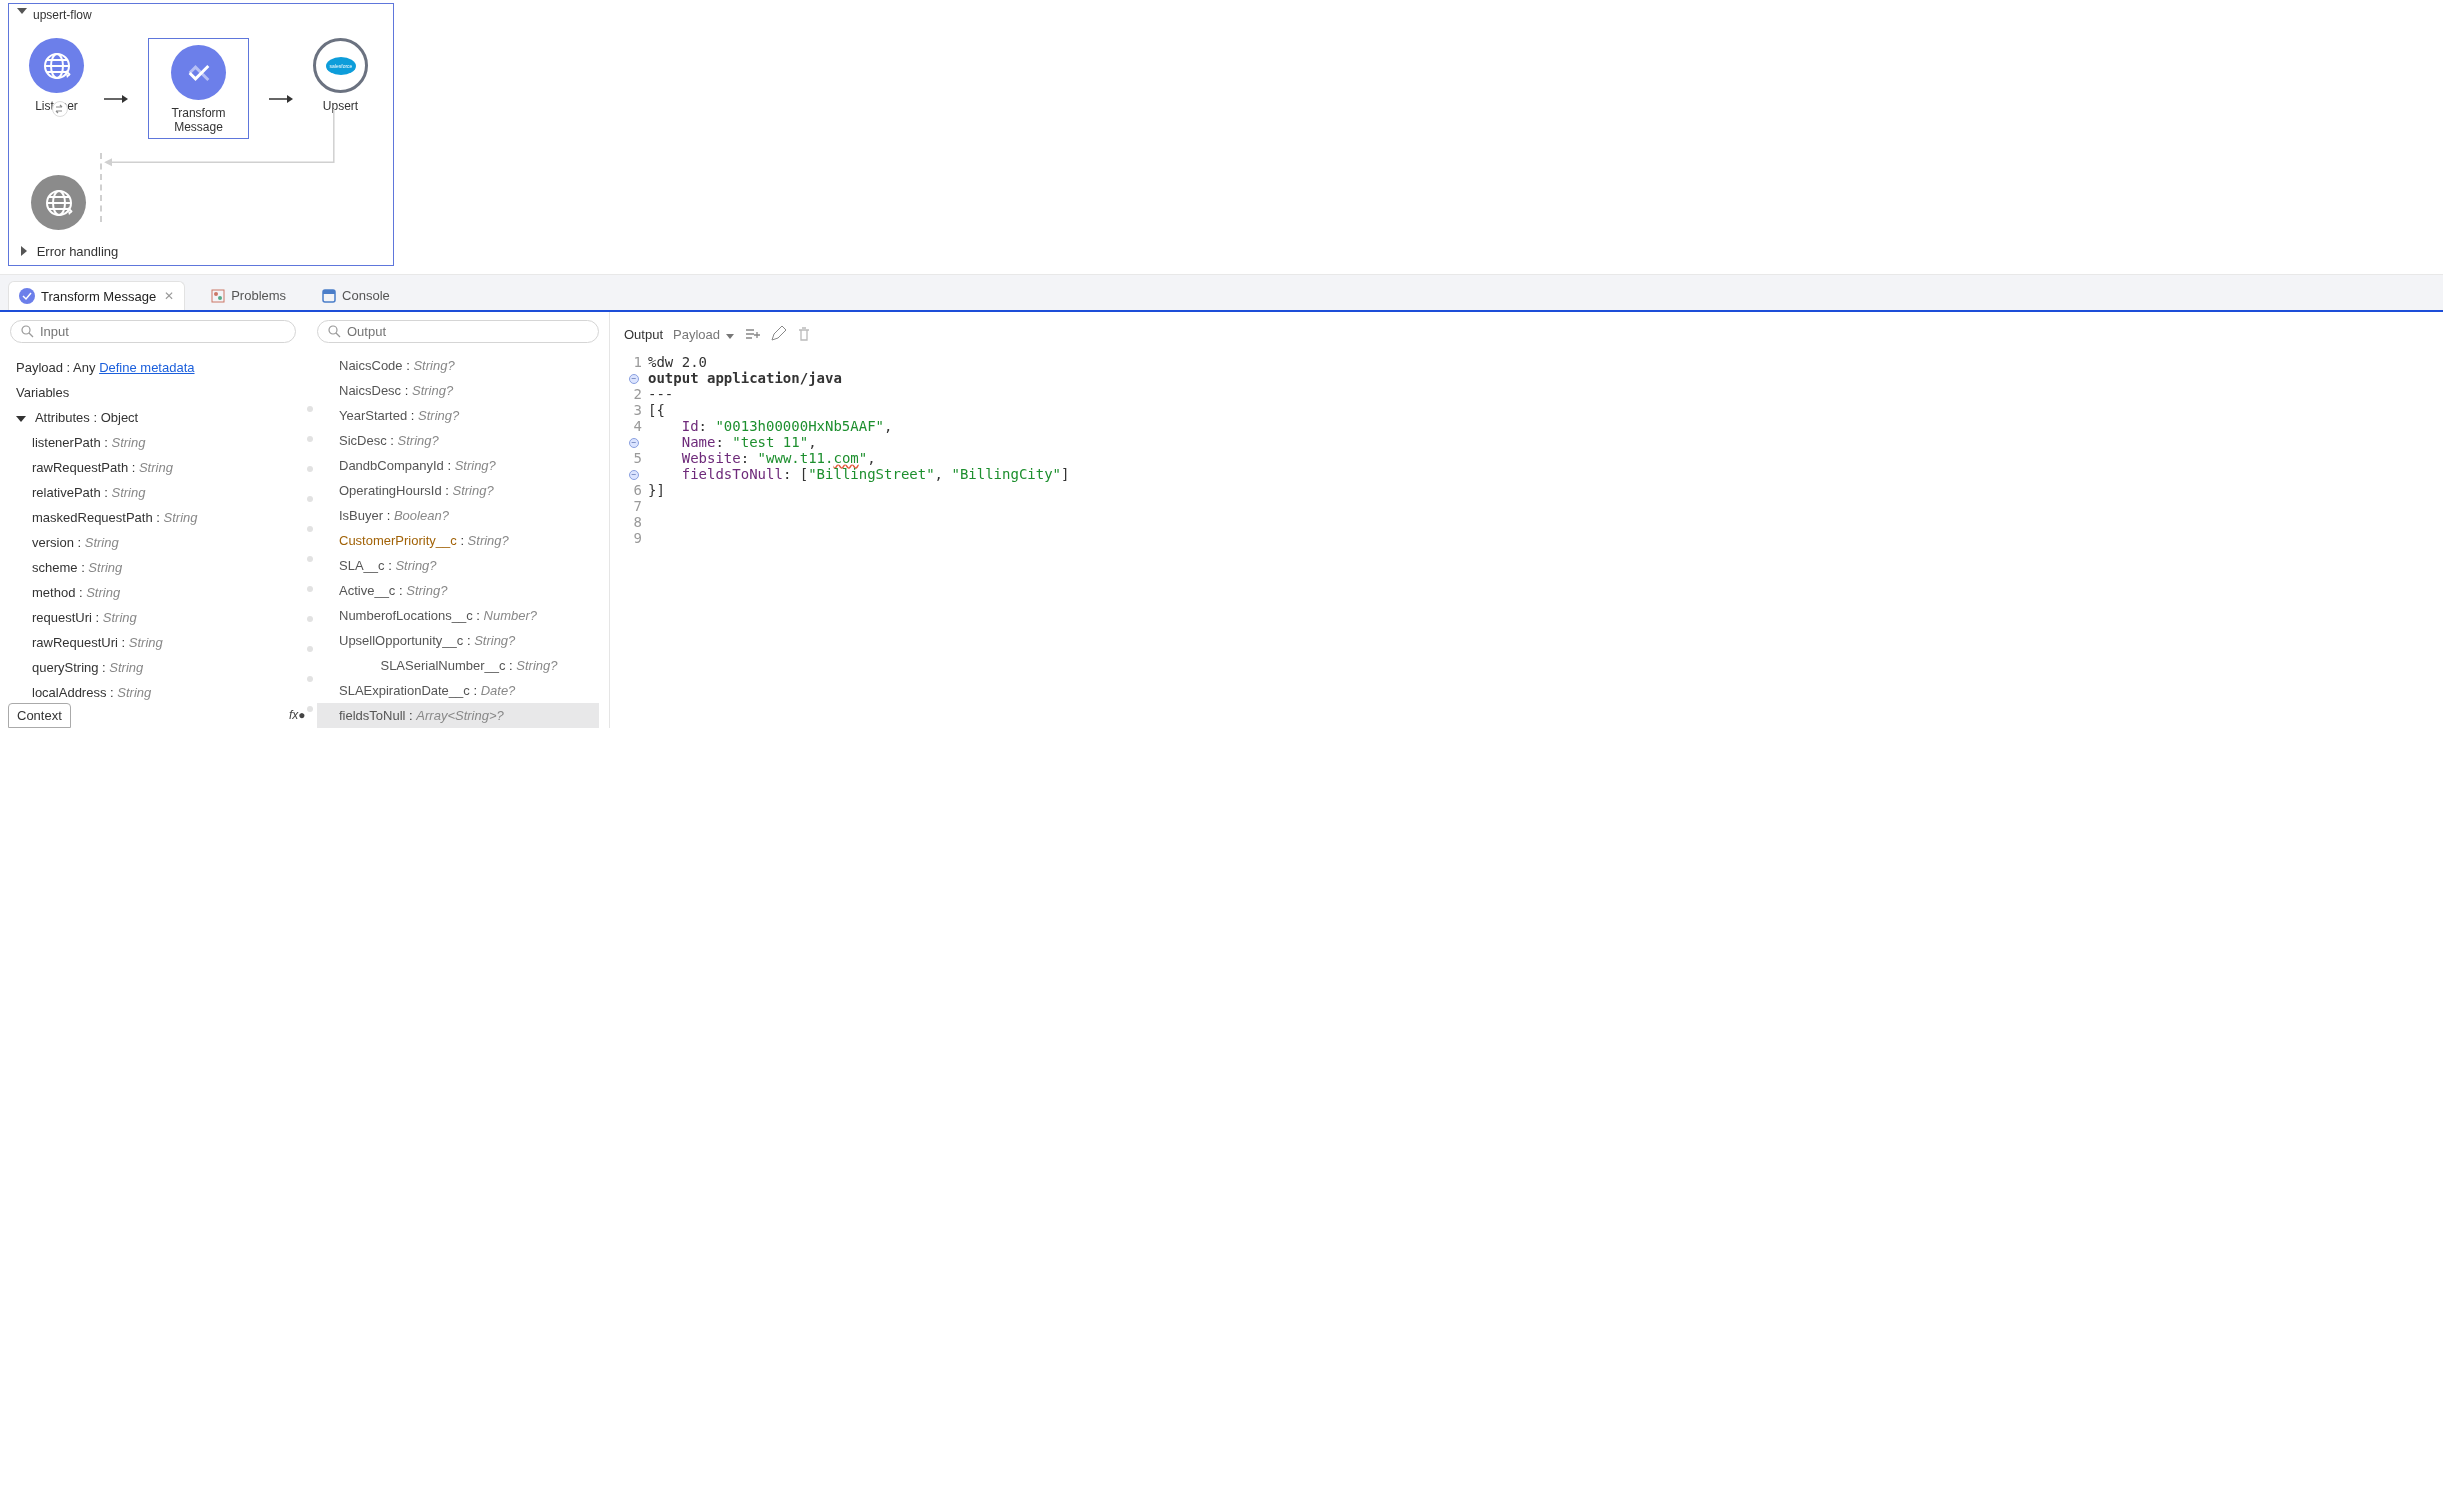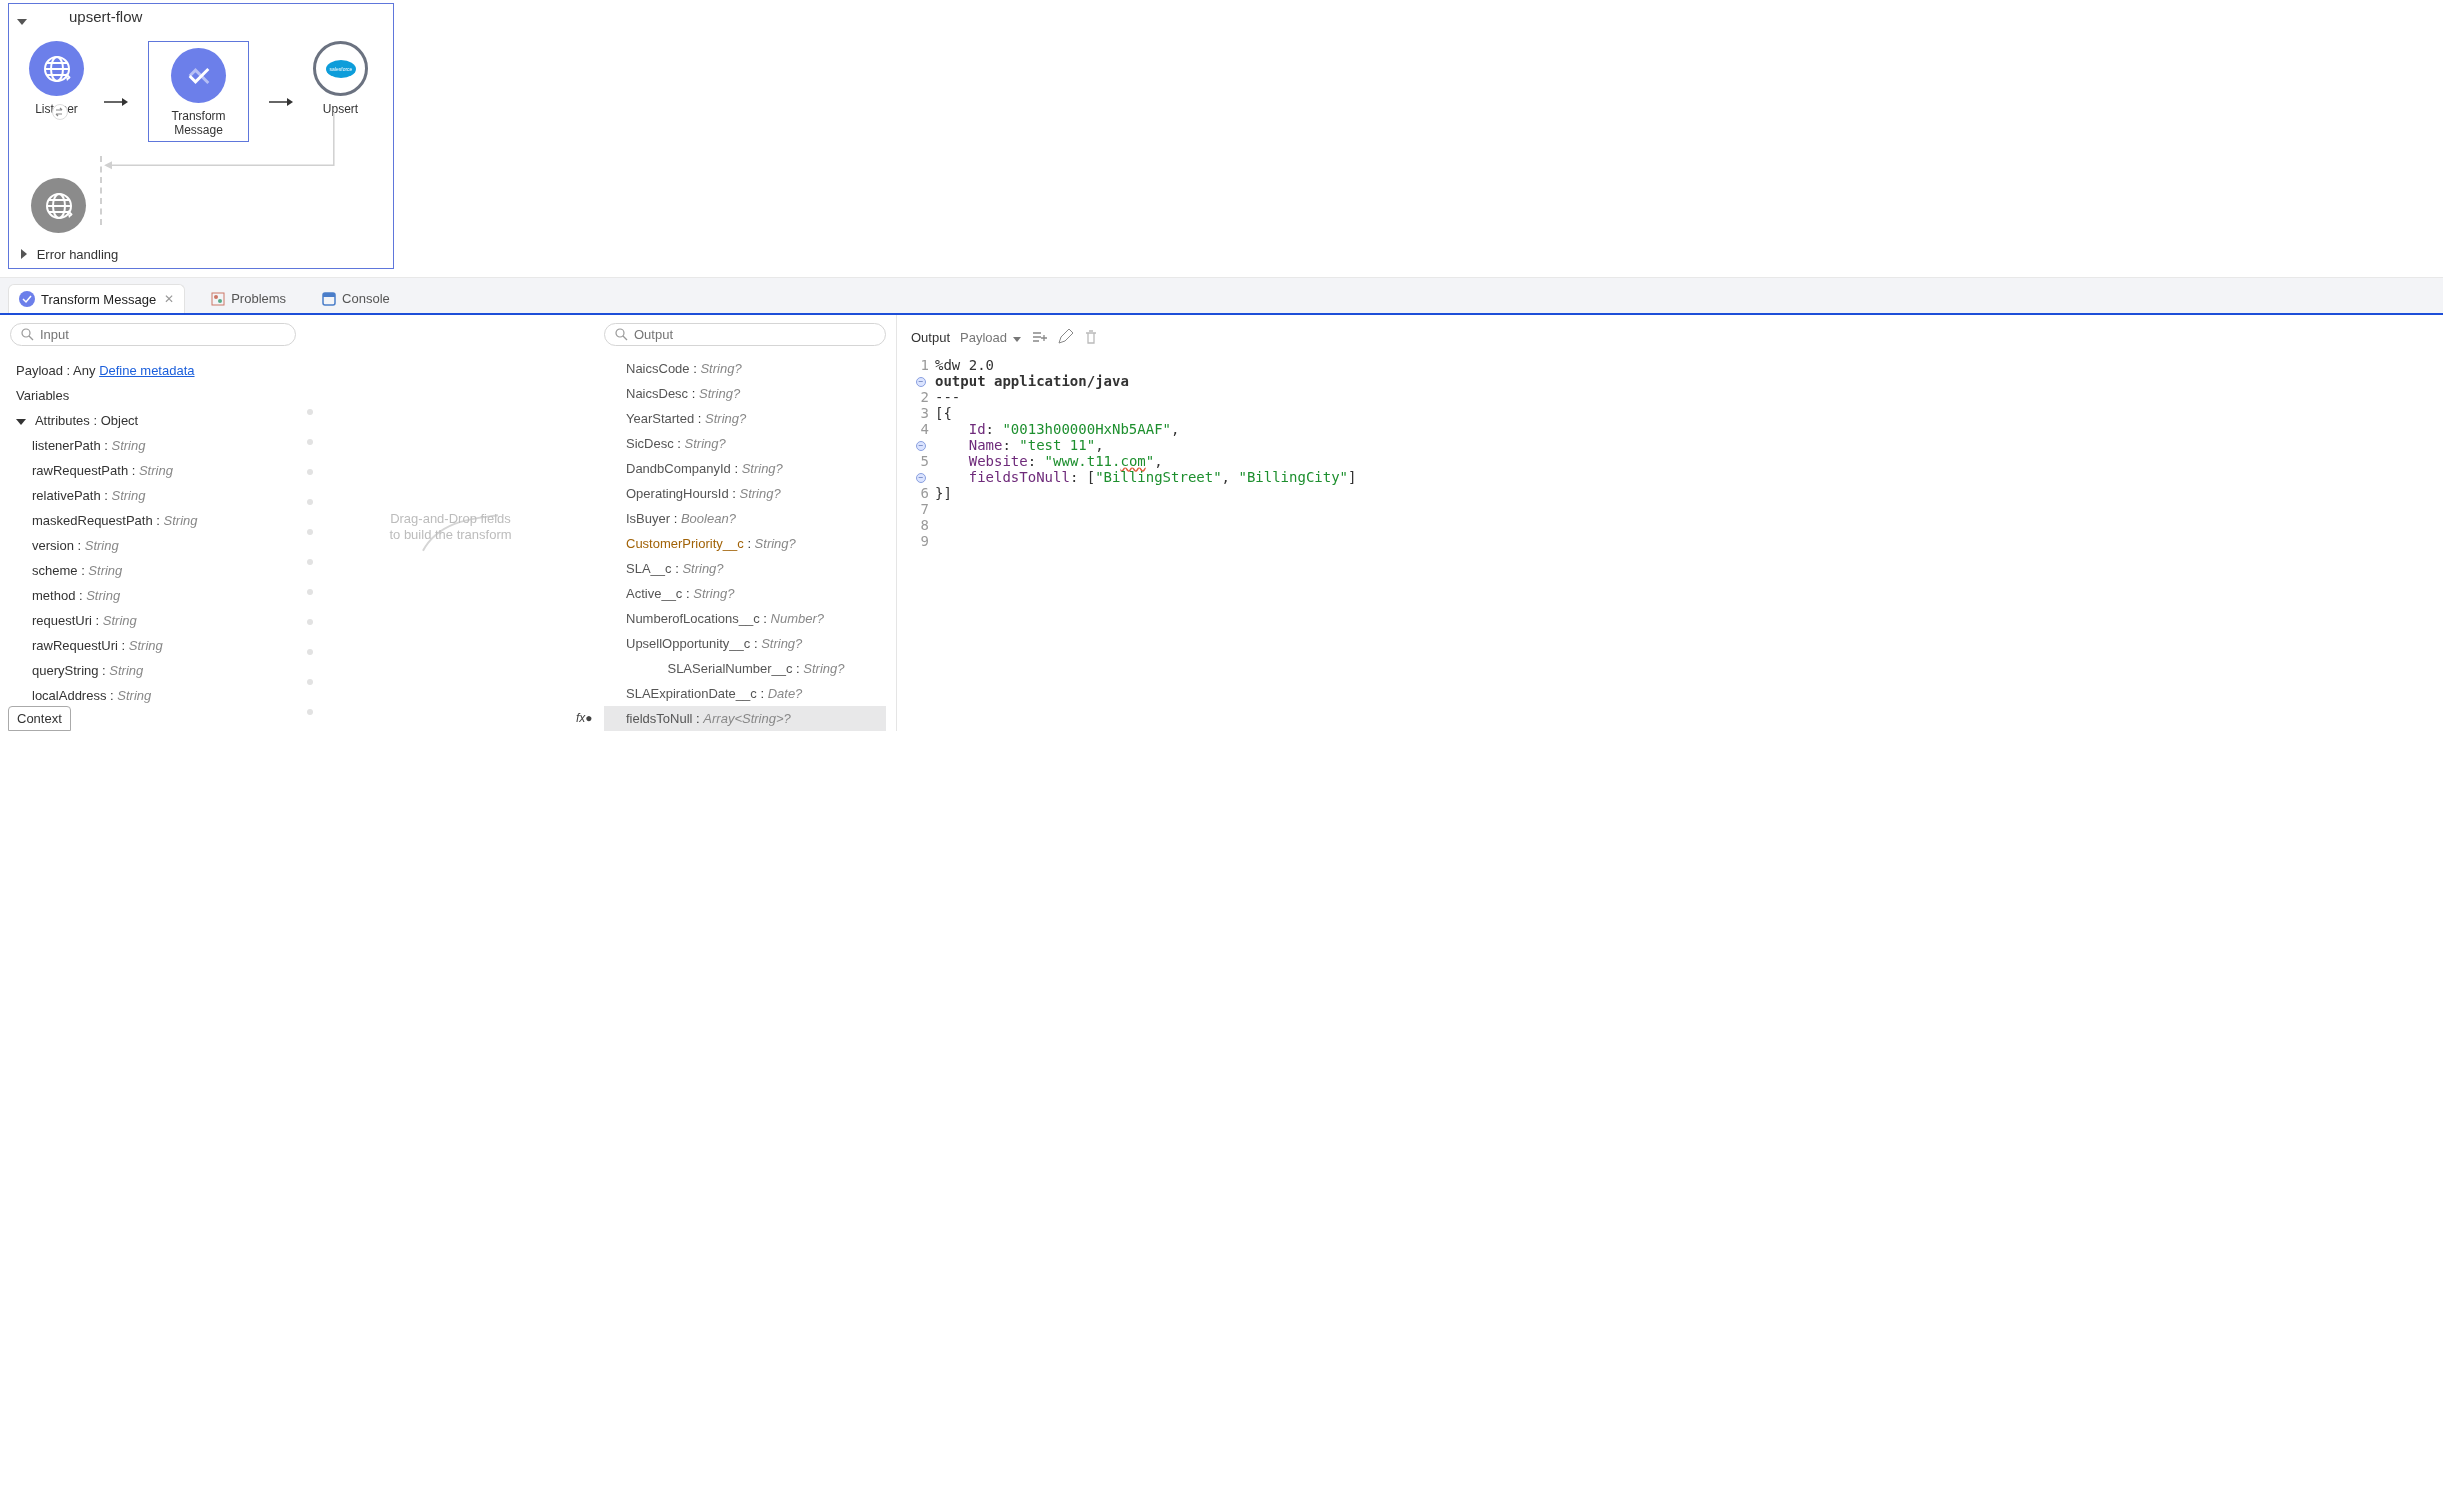--- a/index.html
+++ b/index.html
@@ -1,18 +1,18 @@
 <!DOCTYPE html>
 <html><head>
 <meta charset="utf-8">
 <style>
 * { box-sizing: border-box; margin: 0; padding: 0; }
 body { font-family: -apple-system, BlinkMacSystemFont, "Segoe UI", Arial, sans-serif; font-size: 13px; color: #333; background: #fff; }
 .canvas-area { border: 1px solid #5e76db; width: 386px; margin: 3px 0 0 8px; background: #fff; }
-.canvas-header { display: flex; align-items: flex-end; padding: 4px 8px; font-size: 15px; gap: 36px; }
+.canvas-header { display: flex; align-items: flex-start; padding: 4px 8px; font-size: 12px; }
 .caret { display: inline-block; width: 0; height: 0; border-left: 5px solid transparent; border-right: 5px solid transparent; border-top: 6px solid #555; margin-right: 6px; }
 .caret-right { display: inline-block; width: 0; height: 0; border-top: 5px solid transparent; border-bottom: 5px solid transparent; border-left: 6px solid #555; margin-right: 6px; }
 .flow-row { display: flex; align-items: flex-start; padding: 12px 20px 6px 20px; gap: 20px; }
 .flow-node { display: flex; flex-direction: column; align-items: center; }
 .circle { width: 55px; height: 55px; border-radius: 50%; display: flex; align-items: center; justify-content: center; }
 .circle.blue { background: #6c7fea; }
 .circle.sfdc { background: #fff; border: 3px solid #6b7280; width: 55px; height: 55px; }
 .circle.grey { background: #8b8b8b; }
 .icon-globe { width: 32px; height: 32px; }
 .icon-check { width: 28px; height: 28px; }
@@ -245,29 +245,20 @@
             <div class="tree-row indent1">scheme : <span class="type">String</span></div>
             <div class="tree-row indent1">method : <span class="type">String</span></div>
             <div class="tree-row indent1">requestUri : <span class="type">String</span></div>
             <div class="tree-row indent1">rawRequestUri : <span class="type">String</span></div>
             <div class="tree-row indent1">queryString : <span class="type">String</span></div>
             <div class="tree-row indent1">localAddress : <span class="type">String</span></div>
           </div>
     </div>
   </div>
 
-  <div class="panel middle">
-    <svg class="curve-svg" width="79" height="40" viewBox="0 0 80 40">
-      <path d="M2 38 C20 5, 60 5, 78 2" stroke="#d5d5d5" stroke-width="2" fill="none"></path>
-    </svg>
-    <div class="middle-hint">
-      <div>Drag-and-Drop fields</div>
-      <div>to build the transform</div>
-    </div>
-  </div>
 
   <div class="panel output-tree out-container">
     <div class="search-box">
       <svg width="13" height="13" viewBox="0 0 13 13">
             <circle cx="5" cy="5" r="4" stroke="#999" fill="none" stroke-width="1.2"></circle>
             <line x1="8" y1="8" x2="12" y2="12" stroke="#999" stroke-width="1.2"></line>
           </svg>
       <input type="text" placeholder="Output" style="">
     </div>
     <div id="out-tree-list" style="padding-top:10px;">

